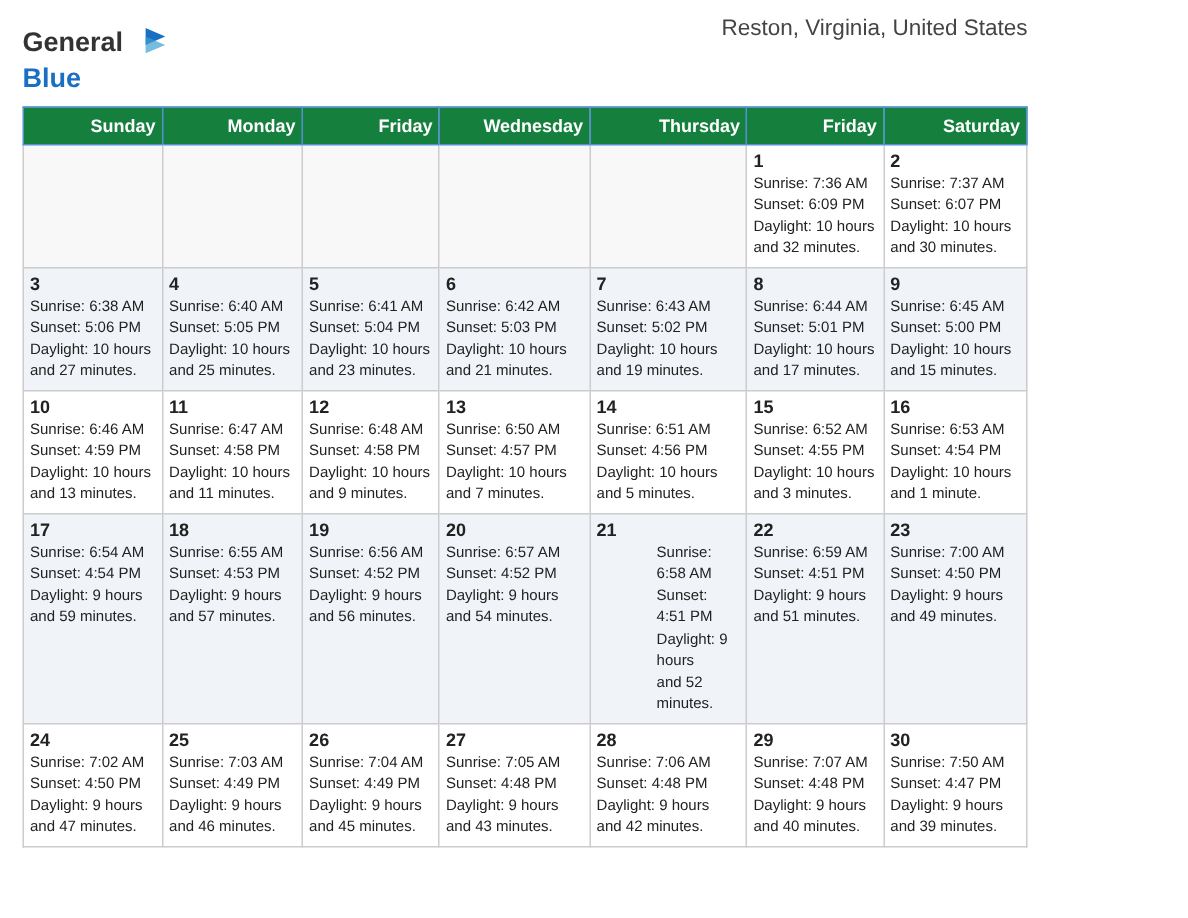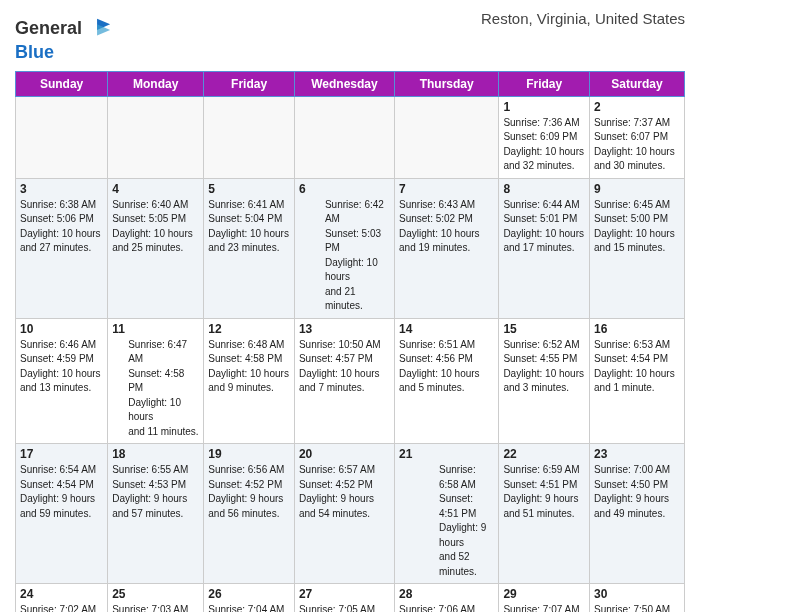--- a/index.html
+++ b/index.html
@@ -48,26 +48,26 @@
     .location {
       font-size: 15px;
       color: #444;
     }
     .calendar {
       width: 100%;
       border-collapse: collapse;
       border: 1px solid #ccc;
     }
     .calendar th {
-      background: #a21caf;
+      background: #15803d;
       color: #fff;
       font-size: 12px;
       font-weight: bold;
       padding: 5px 4px;
-      text-align: center;
+      text-align: right;
       border: 1px solid #5590d8;
     }
     .calendar td {
       vertical-align: top;
       border: 1px solid #ccc;
       padding: 3px 4px 4px 4px;
       width: 113px;
       min-height: 75px;
       height: 75px;
       font-size: 10px;
@@ -164,21 +164,21 @@
           </td>
           <td>
             <span class="day-num">5</span>
             <div class="day-info" style="white-space: pre-line;">Sunrise: 6:41 AM
 Sunset: 5:04 PM
 Daylight: 10 hours
 and 23 minutes.</div>
           </td>
           <td>
             <span class="day-num">6</span>
-            <div class="day-info" style="white-space: pre-line; margin-left: 26px;">Sunrise: 6:42 AM
+            <div class="day-info" style="white-space: pre-line;">Sunrise: 6:42 AM
 Sunset: 5:03 PM
 Daylight: 10 hours
 and 21 minutes.</div>
           </td>
           <td>
             <span class="day-num">7</span>
             <div class="day-info" style="white-space: pre-line;">Sunrise: 6:43 AM
 Sunset: 5:02 PM
 Daylight: 10 hours
 and 19 minutes.</div>
@@ -201,35 +201,35 @@
         <tr>
           <td>
             <span class="day-num">10</span>
             <div class="day-info" style="white-space: pre-line;">Sunrise: 6:46 AM
 Sunset: 4:59 PM
 Daylight: 10 hours
 and 13 minutes.</div>
           </td>
           <td>
             <span class="day-num">11</span>
-            <div class="day-info" style="white-space: pre-line; margin-left: 16px;">Sunrise: 6:47 AM
+            <div class="day-info" style="white-space: pre-line;">Sunrise: 6:47 AM
 Sunset: 4:58 PM
 Daylight: 10 hours
 and 11 minutes.</div>
           </td>
           <td>
             <span class="day-num">12</span>
             <div class="day-info" style="white-space: pre-line;">Sunrise: 6:48 AM
 Sunset: 4:58 PM
 Daylight: 10 hours
 and 9 minutes.</div>
           </td>
           <td>
             <span class="day-num">13</span>
-            <div class="day-info" style="white-space: pre-line;">Sunrise: 10:50 AM
+            <div class="day-info" style="white-space: pre-line;">Sunrise: 6:50 AM
 Sunset: 4:57 PM
 Daylight: 10 hours
 and 7 minutes.</div>
           </td>
           <td>
             <span class="day-num">14</span>
             <div class="day-info" style="white-space: pre-line;">Sunrise: 6:51 AM
 Sunset: 4:56 PM
 Daylight: 10 hours
 and 5 minutes.</div>

